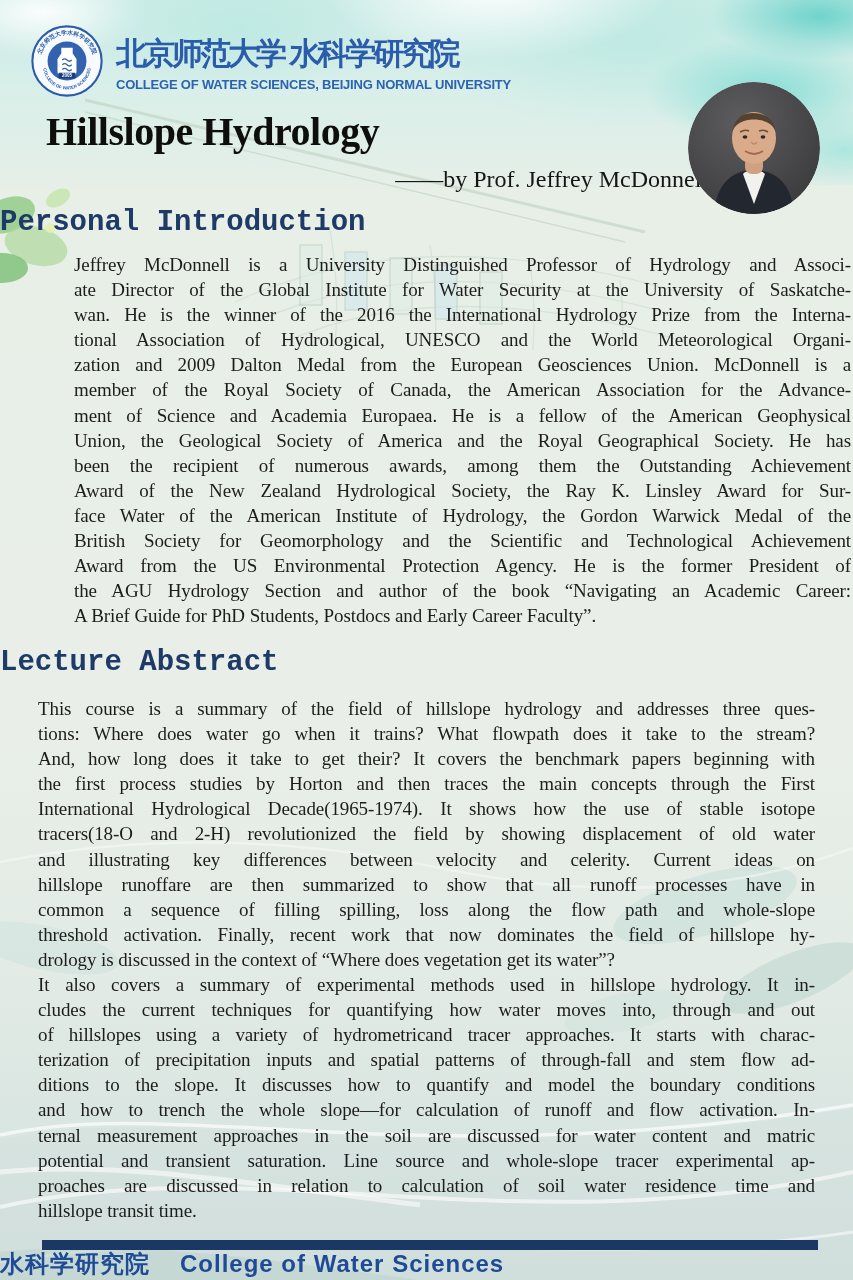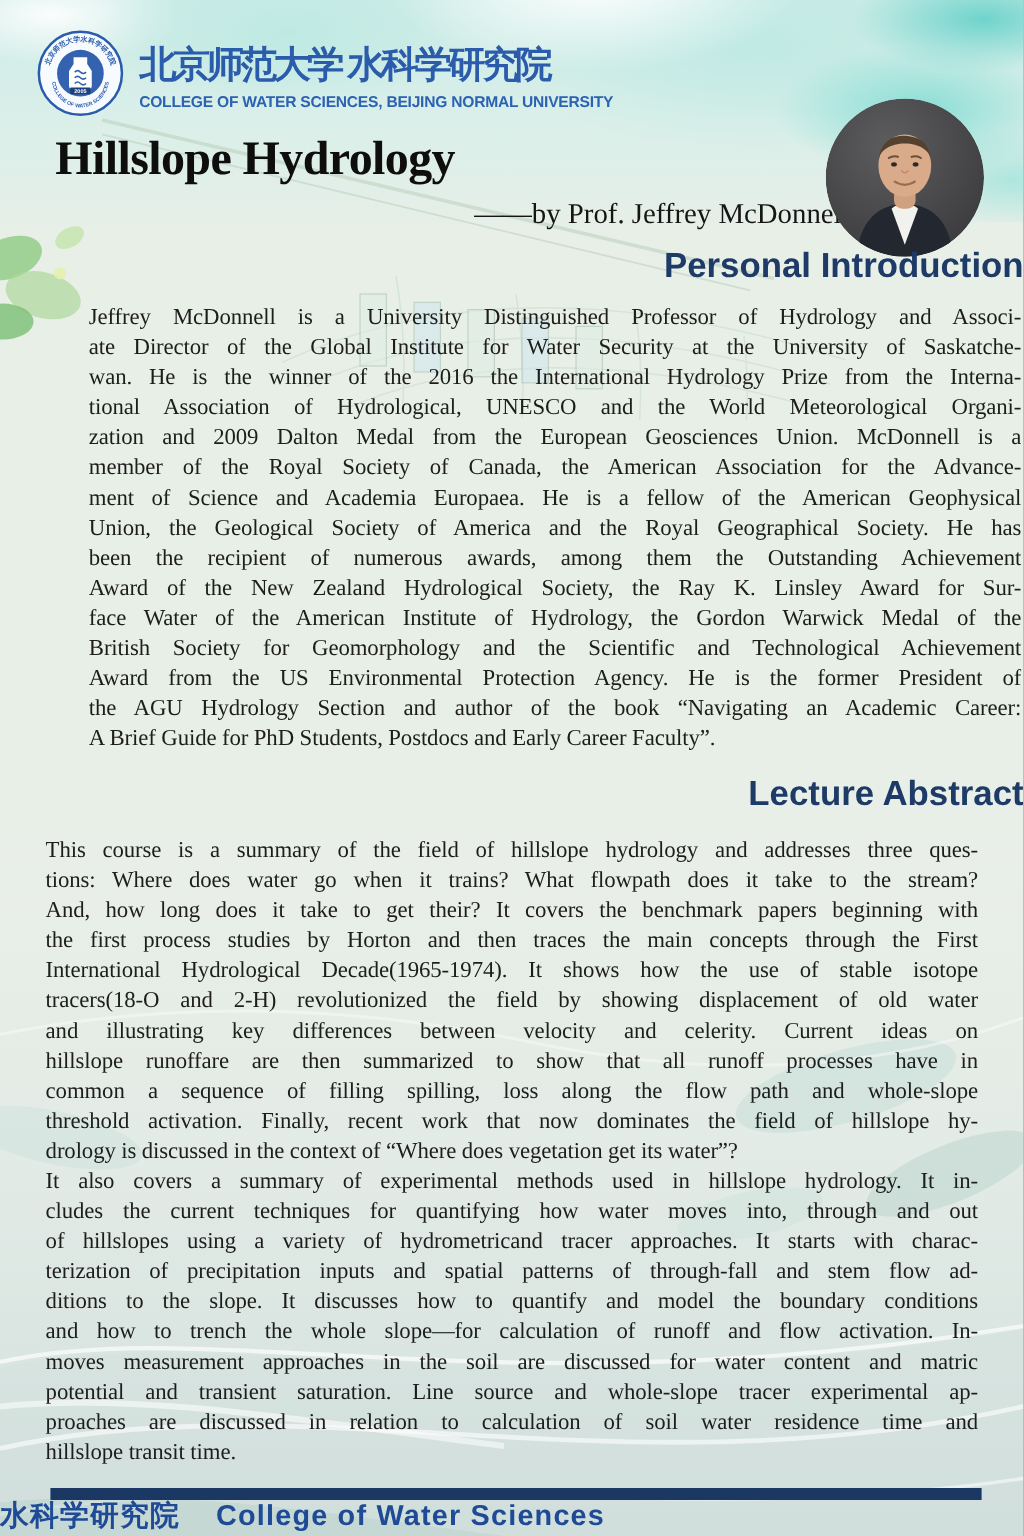--- a/index.html
+++ b/index.html
@@ -26,22 +26,22 @@
   .brand{position:absolute;left:116px;top:34px;}
   .brand-cn{font-family:"Liberation Sans",sans-serif;font-weight:bold;font-size:31px;
             letter-spacing:-3px;color:#2b5cab;line-height:40px;white-space:nowrap;}
   .brand-en{font-family:"Liberation Sans",sans-serif;font-weight:bold;font-size:13px;
             letter-spacing:-0.2px;color:#2b62b2;margin-top:3px;white-space:nowrap;}
   .title{position:absolute;left:36px;top:108px;font-size:40px;font-weight:bold;
          color:#0e0e0c;letter-spacing:-0.5px;white-space:nowrap;margin-left:10px;}
   .byline{position:absolute;left:0;top:166px;width:676px;text-align:right;
           font-size:24px;color:#151515;white-space:nowrap;padding-left:32px;}
   .avatar{position:absolute;left:688px;top:82px;width:132px;height:132px;border-radius:50%;overflow:hidden;}
-  .sec-h{position:absolute;left:0;width:100%;margin:0;text-align:right;
-         font-size:29px;font-weight:bold;color:#1e3a66;font-family:Liberation Sans, sans-serif;}
+  .sec-h{position:absolute;left:0;width:100%;margin:0;text-align:left;
+         font-size:29px;font-weight:bold;color:#1e3a66;font-family:Liberation Mono, monospace;}
   .sec-h.intro{top:206px;}
   .sec-h.abstract{top:646px;}
   .para{position:absolute;left:38px;width:777px;color:#1d1d1b;}
   .para.p1{top:252px;margin-left:36px;}
   .para.p2{top:696px;}
   .para.p3{top:972px;}
   .jline{height:25.1px;line-height:25.1px;font-size:19px;letter-spacing:-0.1px;
          text-align:justify;text-align-last:justify;overflow:hidden;white-space:normal;}
   .jline.last{text-align-last:left;}
   .footer-bar{position:absolute;left:42px;top:1240px;width:776px;height:10px;background:#1b3764;}
@@ -194,21 +194,21 @@
       <div class="jline">threshold activation. Finally, recent work that now dominates the field of hillslope hy-</div>
       <div class="jline last">drology is discussed in the context of “Where does vegetation get its water”?</div>
     </div>
   <div class="para p3">
       <div class="jline">It also covers a summary of experimental methods used in hillslope hydrology. It in-</div>
       <div class="jline">cludes the current techniques for quantifying how water moves into, through and out</div>
       <div class="jline">of hillslopes using a variety of hydrometricand tracer approaches. It starts with charac-</div>
       <div class="jline">terization of precipitation inputs and spatial patterns of through-fall and stem flow ad-</div>
       <div class="jline">ditions to the slope. It discusses how to quantify and model the boundary conditions</div>
       <div class="jline">and how to trench the whole slope—for calculation of runoff and flow activation. In-</div>
-      <div class="jline">moves measurement approaches in the soil are discussed for water content and matric</div>
+      <div class="jline">ternal measurement approaches in the soil are discussed for water content and matric</div>
       <div class="jline">potential and transient saturation. Line source and whole-slope tracer experimental ap-</div>
       <div class="jline">proaches are discussed in relation to calculation of soil water residence time and</div>
       <div class="jline last">hillslope transit time.</div>
     </div>
 
   <div class="footer-bar"></div>
   <div class="footer-line">
     <span class="footer-cn">水科学研究院</span><span class="footer-en">College of Water Sciences</span>
   </div>
 

